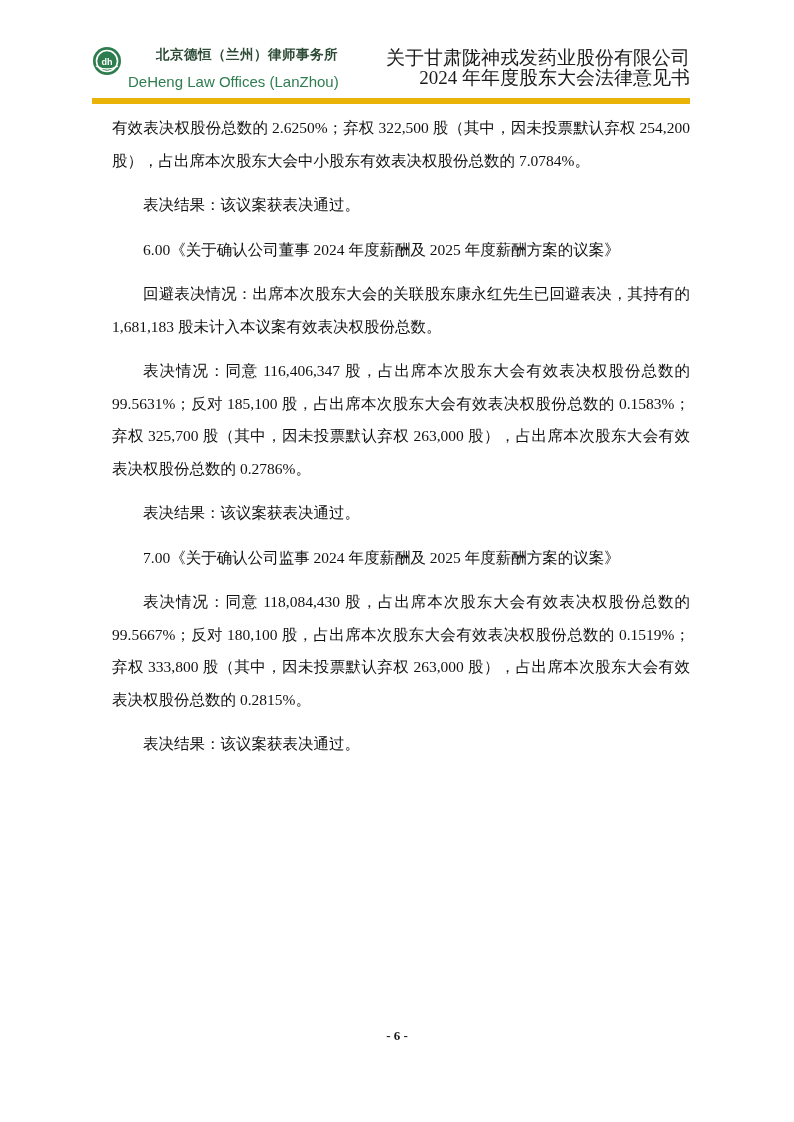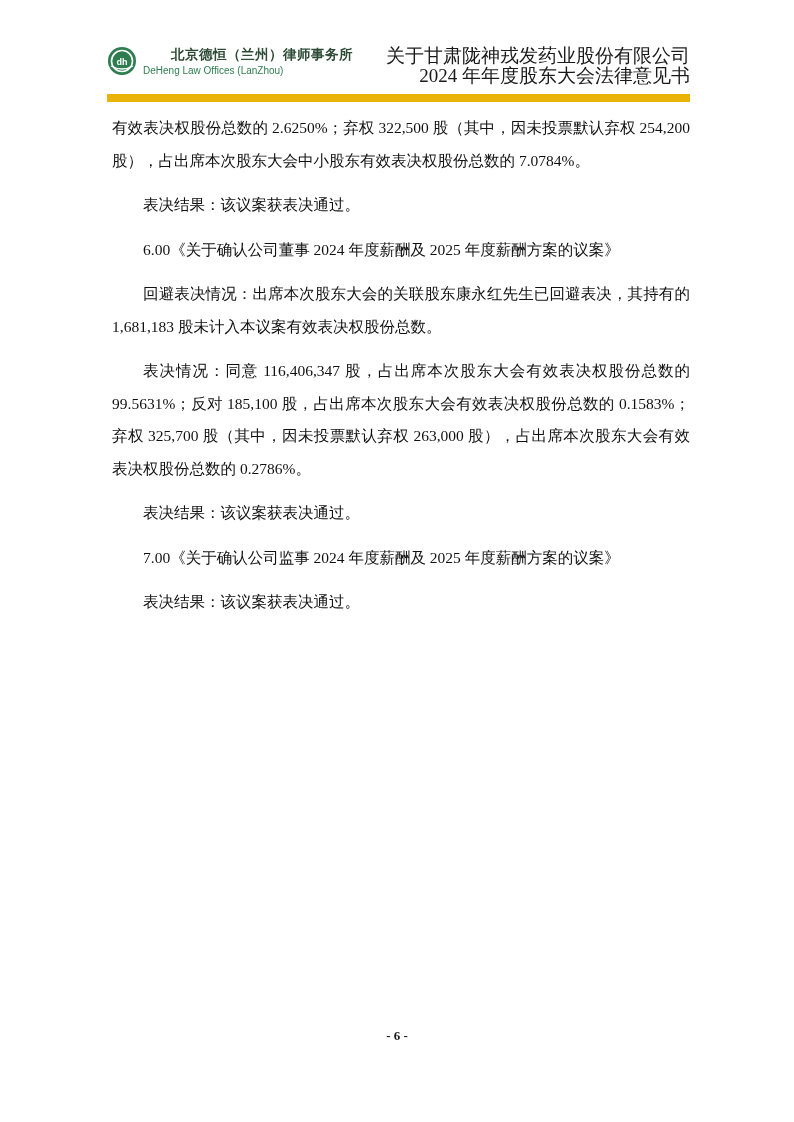--- a/index.html
+++ b/index.html
@@ -9,25 +9,25 @@
     margin:0 auto;
     background:#ffffff;
     box-shadow:0 0 6px rgba(0,0,0,.25);
     font-family:"Liberation Serif","DejaVu Serif",serif;
     color:#111;
     overflow:hidden;
   }
   
   .header{
     position:absolute;
-    left:107px;right:104px;top:46px;
+    left:92px;right:104px;top:46px;
     display:flex;
     justify-content:space-between;
     align-items:center;
-    border-bottom:8px solid #eab308;
+    border-bottom:6px solid #eab308;
     padding-bottom:8px;
   }
   .brand{
     display:flex;
     align-items:flex-start;
     gap:6px;
     align-self:flex-start;
   }
   .brand-logo{width:30px;height:30px;flex:0 0 auto;}
   .brand-text{
@@ -36,23 +36,23 @@
     padding-top:1px;
   }
   .brand-cn{
     font-size:13.5px;
     font-weight:bold;
     color:#2c4a35;
     letter-spacing:.5px;
     margin-left:28px;
   }
   .brand-en{
-    font-size:10px;
+    font-size:15px;
     color:#2e7d4f;
-    margin-top:2px;
+    margin-top:10px;
   }
   .doc-ref{
     text-align:right;
     font-size:19px;
     line-height:20px;
     color:#1a1a1a;
   }
   
   .content{
     position:absolute;
@@ -102,18 +102,19 @@
   </div>
 
   <div class="content">
     <p class="para">有效表决权股份总数的 2.6250%；弃权 322,500 股（其中，因未投票默认弃权 254,200 股），占出席本次股东大会中小股东有效表决权股份总数的 7.0784%。</p>
     <p class="para indent">表决结果：该议案获表决通过。</p>
     <p class="para indent">6.00《关于确认公司董事 2024 年度薪酬及 2025 年度薪酬方案的议案》</p>
     <p class="para indent">回避表决情况：出席本次股东大会的关联股东康永红先生已回避表决，其持有的 1,681,183 股未计入本议案有效表决权股份总数。</p>
     <p class="para indent">表决情况：同意 116,406,347 股，占出席本次股东大会有效表决权股份总数的 99.5631%；反对 185,100 股，占出席本次股东大会有效表决权股份总数的 0.1583%；弃权 325,700 股（其中，因未投票默认弃权 263,000 股），占出席本次股东大会有效表决权股份总数的 0.2786%。</p>
     <p class="para indent">表决结果：该议案获表决通过。</p>
     <p class="para indent">7.00《关于确认公司监事 2024 年度薪酬及 2025 年度薪酬方案的议案》</p>
+    <p class="para indent">表决情况：同意 118,084,430 股，占出席本次股东大会有效表决权股份总数的 99.5667%；反对 180,100 股，占出席本次股东大会有效表决权股份总数的 0.1519%；弃权 333,800 股（其中，因未投票默认弃权 263,000 股），占出席本次股东大会有效表决权股份总数的 0.2815%。</p>
     <p class="para indent">表决结果：该议案获表决通过。</p>
   </div>
 
   <div class="footer">- 6 -</div>
 
 </div>
 
 </body></html>

